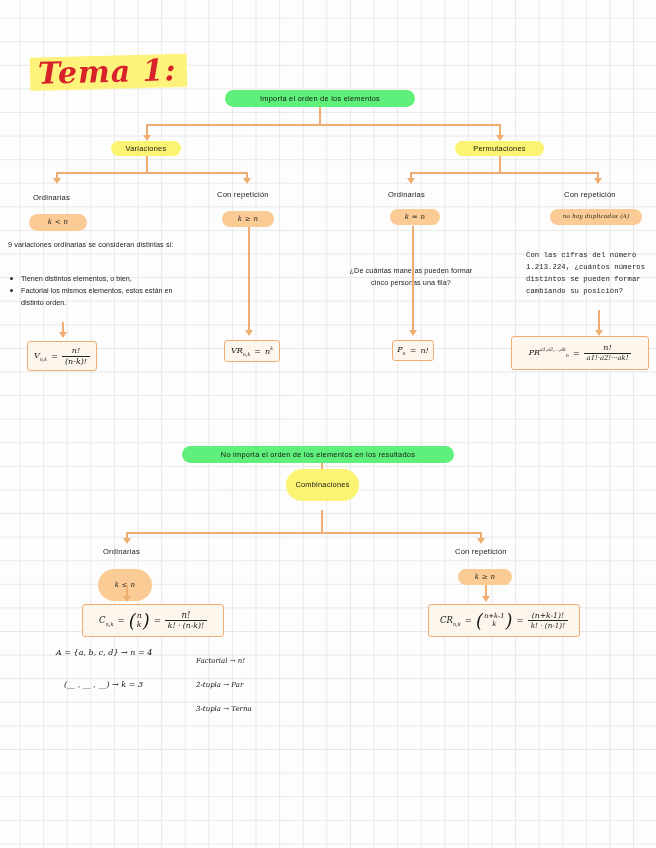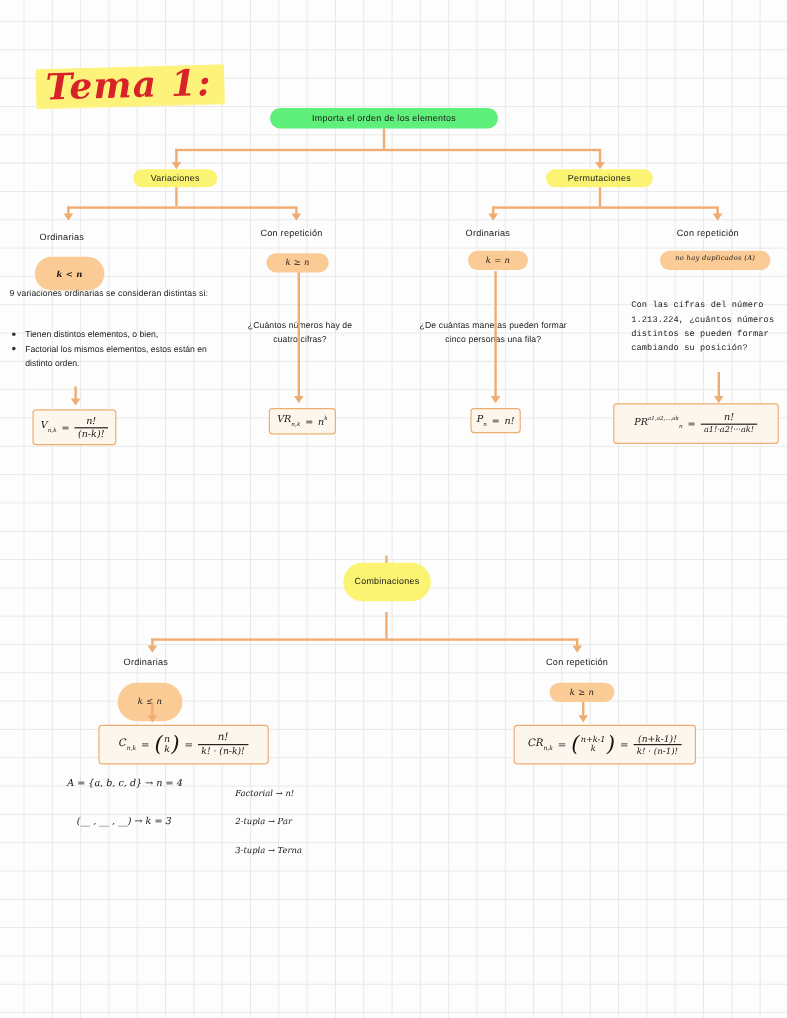--- a/index.html
+++ b/index.html
@@ -131,32 +131,31 @@
   <div class="abs ln lnv" style="left:410px;top:172px;height:8px;"></div>
   <div class="abs arw" style="left:407px;top:178px;"></div>
   <div class="abs ln lnv" style="left:597px;top:172px;height:8px;"></div>
   <div class="abs arw" style="left:594px;top:178px;"></div>
 
   <div class="abs lbl" style="left:33px;top:193px;">Ordinarias</div>
   <div class="abs lbl" style="left:217px;top:190px;">Con repetición</div>
   <div class="abs lbl" style="left:388px;top:190px;">Ordinarias</div>
   <div class="abs lbl" style="left:564px;top:190px;">Con repetición</div>
 
-  <div class="abs pill orange" style="left:29px;top:214px;width:58px;height:28px;font-weight:bold;">k &lt; n</div>
+  <div class="abs pill orange" style="left:29px;top:214px;width:58px;height:17px;">k &lt; n</div>
   <div class="abs pill orange" style="left:222px;top:211px;width:52px;height:16px;">k ≥ n</div>
   <div class="abs pill orange" style="left:390px;top:209px;width:50px;height:16px;">k = n</div>
   <div class="abs pill orange" style="left:550px;top:209px;width:92px;height:16px;font-size:5.6px;">no hay duplicados (A)</div>
 
   <div class="abs para" style="left:8px;top:239px;width:182px;">9 variaciones ordinarias se consideran distintas si:</div>
   <ul class="abs bullets" style="left:8px;top:270px;width:186px;">
     <li>Tienen distintos elementos, o bien,</li>
     <li>Factorial los mismos elementos, estos están en distinto orden.</li>
   </ul>
 
-  <div class="abs para center" style="left:196px;top:265px;width:108px;">¿Cuántos números hay de cuatro cifras?</div>
   <div class="abs para center" style="left:347px;top:265px;width:128px;">¿De cuántas maneras pueden formar cinco personas una fila?</div>
   <div class="abs para" style="left:526px;top:250px;width:122px;font-family:Liberation Mono, monospace;">Con las cifras del número 1.213.224, ¿cuántos números distintos se pueden formar cambiando su posición?</div>
 
   <div class="abs ln lnv" style="left:62px;top:322px;height:13px;"></div>
   <div class="abs arw" style="left:59px;top:332px;"></div>
   <div class="abs ln lnv" style="left:248px;top:227px;height:104px;"></div>
   <div class="abs arw" style="left:245px;top:330px;"></div>
   <div class="abs ln lnv" style="left:412px;top:226px;height:106px;"></div>
   <div class="abs arw" style="left:409px;top:330px;"></div>
   <div class="abs ln lnv" style="left:598px;top:310px;height:22px;"></div>
@@ -195,20 +194,21 @@
     <span>
       <span>PR</span><sup>a1,a2,...,ak</sup><sub>n</sub>
     </span>
     <span class="eq">=</span>
     <span class="frac">
       <span class="num">n!</span>
       <span class="den" style="font-size:.85em;">a1!·a2!···ak!</span>
     </span>
   </div>
 
+  <div class="abs pill green" style="left:182px;top:446px;width:272px;height:17px;">No importa el orden de los elementos en los resultados</div>
 
   <div class="abs ln lnv" style="left:321px;top:463px;height:24px;"></div>
   <div class="abs arw" style="left:318px;top:485px;"></div>
 
   <div class="abs pill yellow" style="left:286px;top:469px;width:73px;height:32px;">Combinaciones</div>
 
   <div class="abs ln lnv" style="left:321px;top:510px;height:22px;"></div>
   <div class="abs ln lnh" style="left:126px;top:532px;width:355px;"></div>
   <div class="abs ln lnv" style="left:126px;top:532px;height:8px;"></div>
   <div class="abs arw" style="left:123px;top:538px;"></div>

